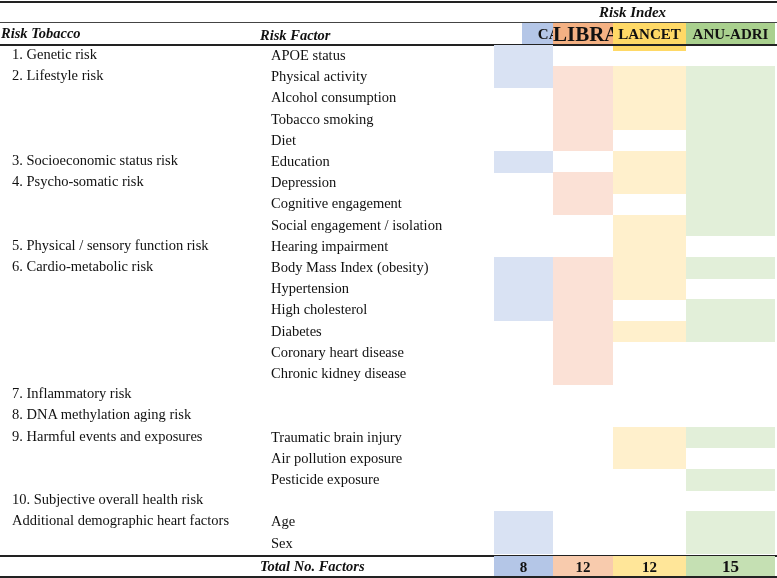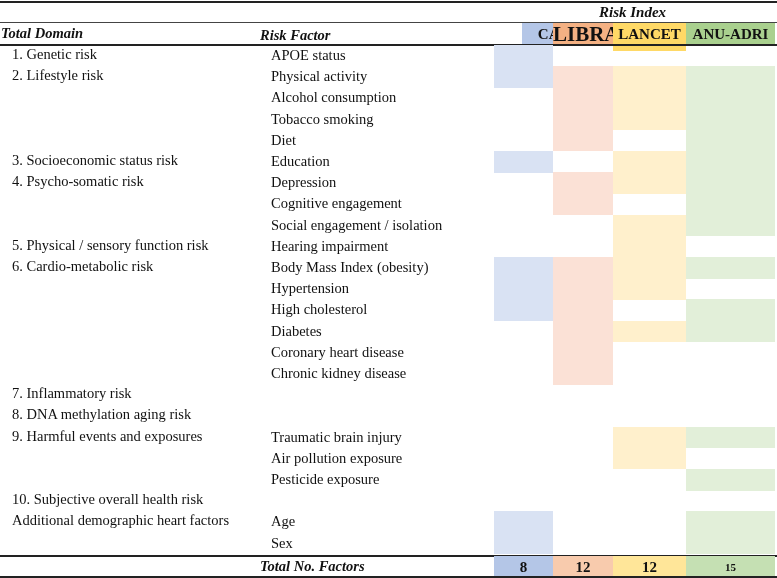--- a/index.html
+++ b/index.html
@@ -17,21 +17,21 @@
 <div id="tbl">
   <div class="hline" style="top:1px;height:1.5px;"></div>
   <div class="abs bold" style="left:599px;top:4px;font-size:15px;">Risk Index</div>
   <div class="hline" style="top:22px;height:1px;background:#444;"></div>
   <div id="hdr-cells">
       <div class="cell bold" style="left: 522px; top: 23px; width: 80px; height: 21px; line-height: 23px; text-align: center; background: rgb(180, 198, 231); font-size: 15px;">CAIDE</div>
       <div class="cell bold" style="left: 553px; top: 23px; width: 60px; height: 21px; line-height: 23px; text-align: center; background: rgb(244, 177, 131); font-size: 21px;">LIBRA</div>
       <div class="cell bold" style="left: 613px; top: 23px; width: 73px; height: 28px; line-height: 23px; text-align: center; background: rgb(255, 217, 102); font-size: 15px;">LANCET</div>
       <div class="cell bold" style="left: 686px; top: 23px; width: 89px; height: 21px; line-height: 23px; text-align: center; background: rgb(169, 208, 142); font-size: 15px;">ANU-ADRI</div>
     </div>
-  <div class="abs bold" style="left:1px;top:25px;">Total Domain</div>
+  <div class="abs bold" style="left:1px;top:25px;">Risk Tobacco</div>
   <div class="abs bold" style="left:260px;top:27px;">Risk Factor</div>
   <div class="hline" style="top:44px;height:1.5px;"></div>
   <div id="body-rows">
       <div class="cell" style="left: 494px; top: 45px; width: 59px; height: 21.7px; background: rgb(217, 226, 243);"></div>
       <div class="row-text" style="left: 12px; top: 44px;">1. Genetic risk</div>
       <div class="row-text" style="left: 271px; top: 45px;">APOE status</div>
       <div class="cell" style="left: 494px; top: 66.2px; width: 59px; height: 21.7px; background: rgb(217, 226, 243);"></div>
       <div class="cell" style="left: 553px; top: 66.2px; width: 60px; height: 21.7px; background: rgb(251, 225, 214);"></div>
       <div class="cell" style="left: 613px; top: 66.2px; width: 73px; height: 21.7px; background: rgb(255, 240, 204);"></div>
       <div class="cell" style="left: 686px; top: 66.2px; width: 89px; height: 21.7px; background: rgb(226, 239, 217);"></div>
@@ -107,16 +107,16 @@
       <div class="cell" style="left: 494px; top: 532.6px; width: 59px; height: 21.7px; background: rgb(217, 226, 243);"></div>
       <div class="cell" style="left: 686px; top: 532.6px; width: 89px; height: 21.7px; background: rgb(226, 239, 217);"></div>
       <div class="row-text" style="left: 271px; top: 532.6px;">Sex</div>
     </div>
   <div class="hline" style="top:555px;height:1.5px;"></div>
   <div class="abs bold" style="left:260px;top:558px;">Total No. Factors</div>
   <div id="total-cells">
       <div class="cell bold" style="left: 494px; top: 556px; width: 59px; height: 20px; line-height: 22px; text-align: center; background: rgb(180, 198, 231); font-size: 15px;">8</div>
       <div class="cell bold" style="left: 553px; top: 556px; width: 60px; height: 20px; line-height: 22px; text-align: center; background: rgb(248, 203, 173); font-size: 15px;">12</div>
       <div class="cell bold" style="left: 613px; top: 556px; width: 73px; height: 20px; line-height: 22px; text-align: center; background: rgb(255, 230, 153); font-size: 15px;">12</div>
-      <div class="cell bold" style="left: 686px; top: 556px; width: 89px; height: 20px; line-height: 22px; text-align: center; background: rgb(197, 224, 179); font-size: 11px;">15</div>
+      <div class="cell bold" style="left: 686px; top: 556px; width: 89px; height: 20px; line-height: 22px; text-align: center; background: rgb(197, 224, 179); font-size: 17px;">15</div>
     </div>
   <div class="hline" style="top:576px;height:1.5px;"></div>
 </div>
 
 </body></html>

